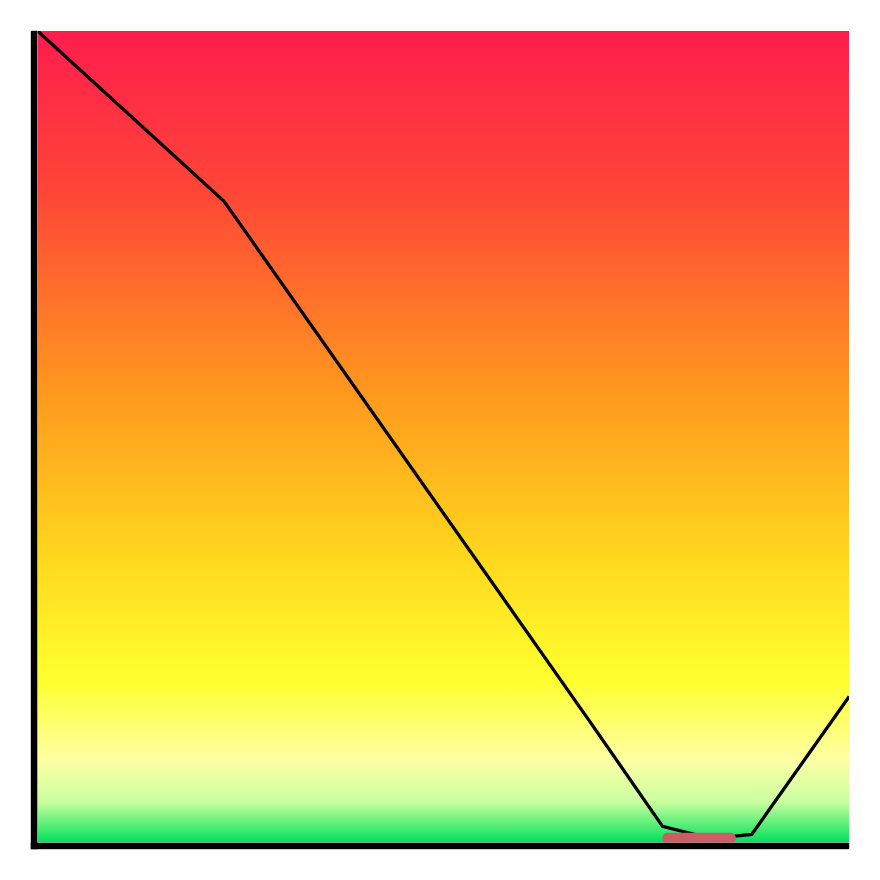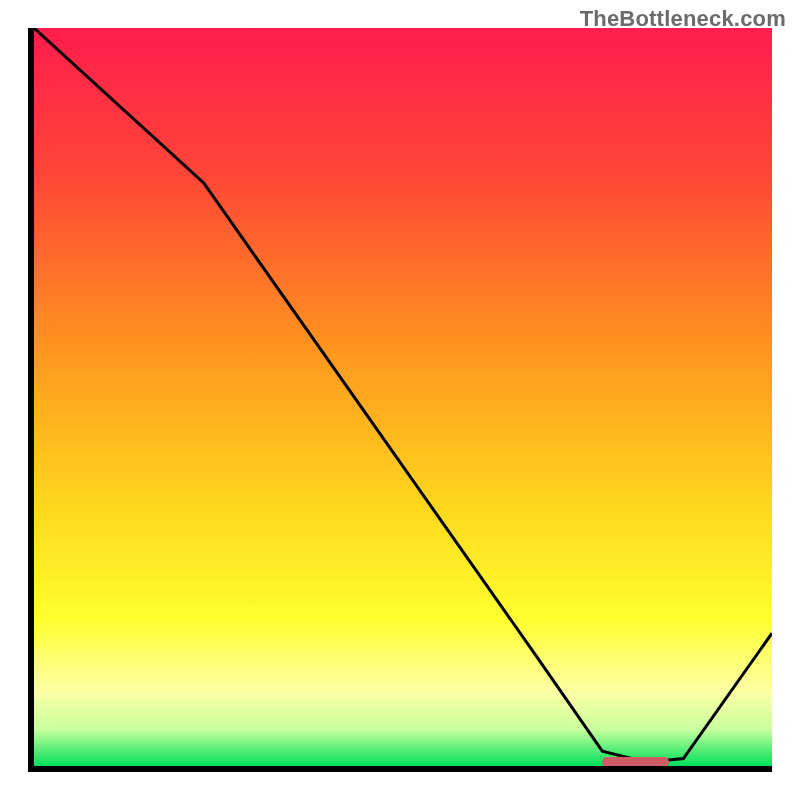--- a/index.html
+++ b/index.html
@@ -54,21 +54,20 @@
     height: 10px;
     border-radius: 5px;
     background: #cd5c64;
   }
 </style>
 </head>
 <body>
 
 <div class="container">
 
-  <div class="watermark">TheBottleneck.com</div>
 
   <div class="plot-frame">
 
     <svg class="gradient-bg" viewBox="0 0 738 738" preserveAspectRatio="none">
       <defs>
         <linearGradient id="bg-grad" x1="0" y1="0" x2="0" y2="1">
             <stop offset="0%" stop-color="#ff1d4d"></stop>
             <stop offset="20%" stop-color="#ff4637"></stop>
             <stop offset="45%" stop-color="#ff9a1e"></stop>
             <stop offset="65%" stop-color="#ffd81e"></stop>

